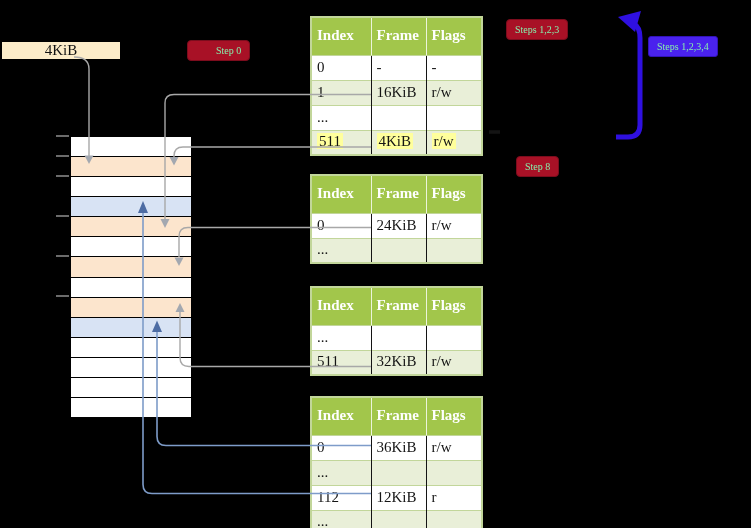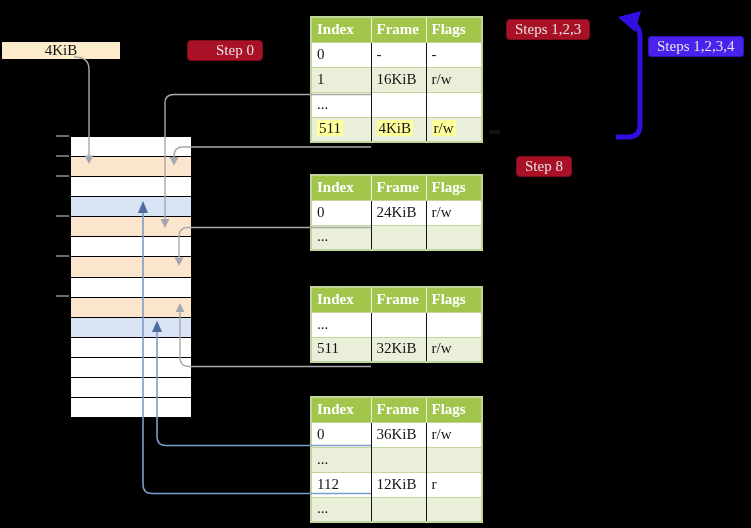--- a/index.html
+++ b/index.html
@@ -35,38 +35,38 @@
   
   table.tbl{
     position:absolute;left:310px;z-index:2;
     border-collapse:collapse;table-layout:fixed;
     border:2px solid var(--table-border);
     background:#fff;color:#141414;font-size:15px;
   }
   table.tbl th{
     background:var(--table-header-bg);color:#fff;
     font-weight:bold;font-size:15px;text-align:left;
-    height:25px;padding:0 4px 1px 5px;box-sizing:border-box;
+    height:38px;padding:0 4px 1px 5px;box-sizing:border-box;
     border-left:1px solid rgba(255,255,255,.8);
     border-bottom:1px solid var(--table-border);
   }
   table.tbl th:first-child{border-left:none;}
   table.tbl td{
     height:25px;padding:0 4px 1px 5px;box-sizing:border-box;
     border-left:1px solid #141414;
     border-top:1px solid var(--table-border);
     vertical-align:middle;white-space:nowrap;
   }
   table.tbl td:first-child{border-left:none;}
   table.tbl tr.shaded td{background:var(--table-row-alt-bg);}
   .hl{background:var(--highlight-bg);padding:0 2px;}
   
   .badge{
     position:absolute;z-index:11;
-    color:#e5e5e5;font-size:15px;line-height:17px;
+    color:#86efac;font-size:10px;line-height:17px;
     padding:1px 8px 1px 8px;border-radius:4px;white-space:nowrap;
   }
   .badge.red{background:var(--badge-red);border:1px solid #7c0c1d;}
   .badge.blue{background:var(--badge-blue);border:1px solid #3213b8;border-radius:3px;margin-top:17px;}
   #badge-step0{left:187px;top:40px;padding-left:28px;}
   #badge-steps123{left:506px;top:19px;}
   #badge-steps1234{left:648px;top:19px;}
   #badge-step4{left:516px;top:156px;}
   
   #overlay{position:absolute;left:0;top:0;z-index:10;pointer-events:none;}

